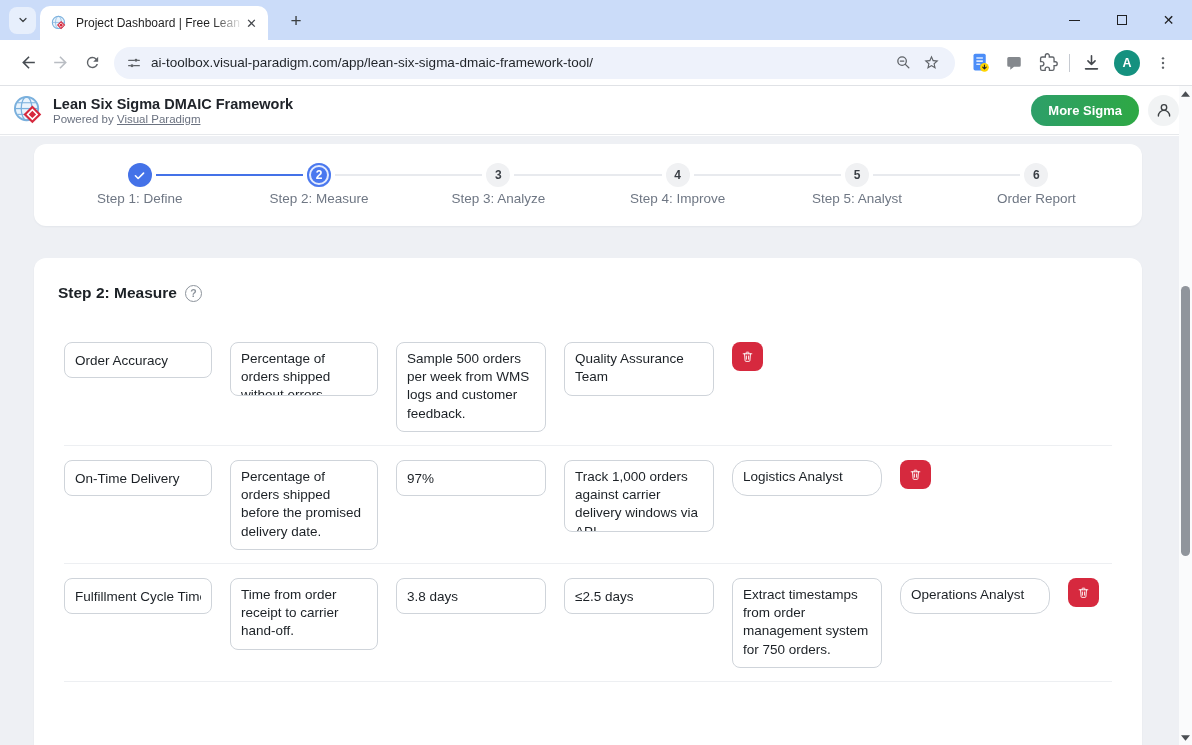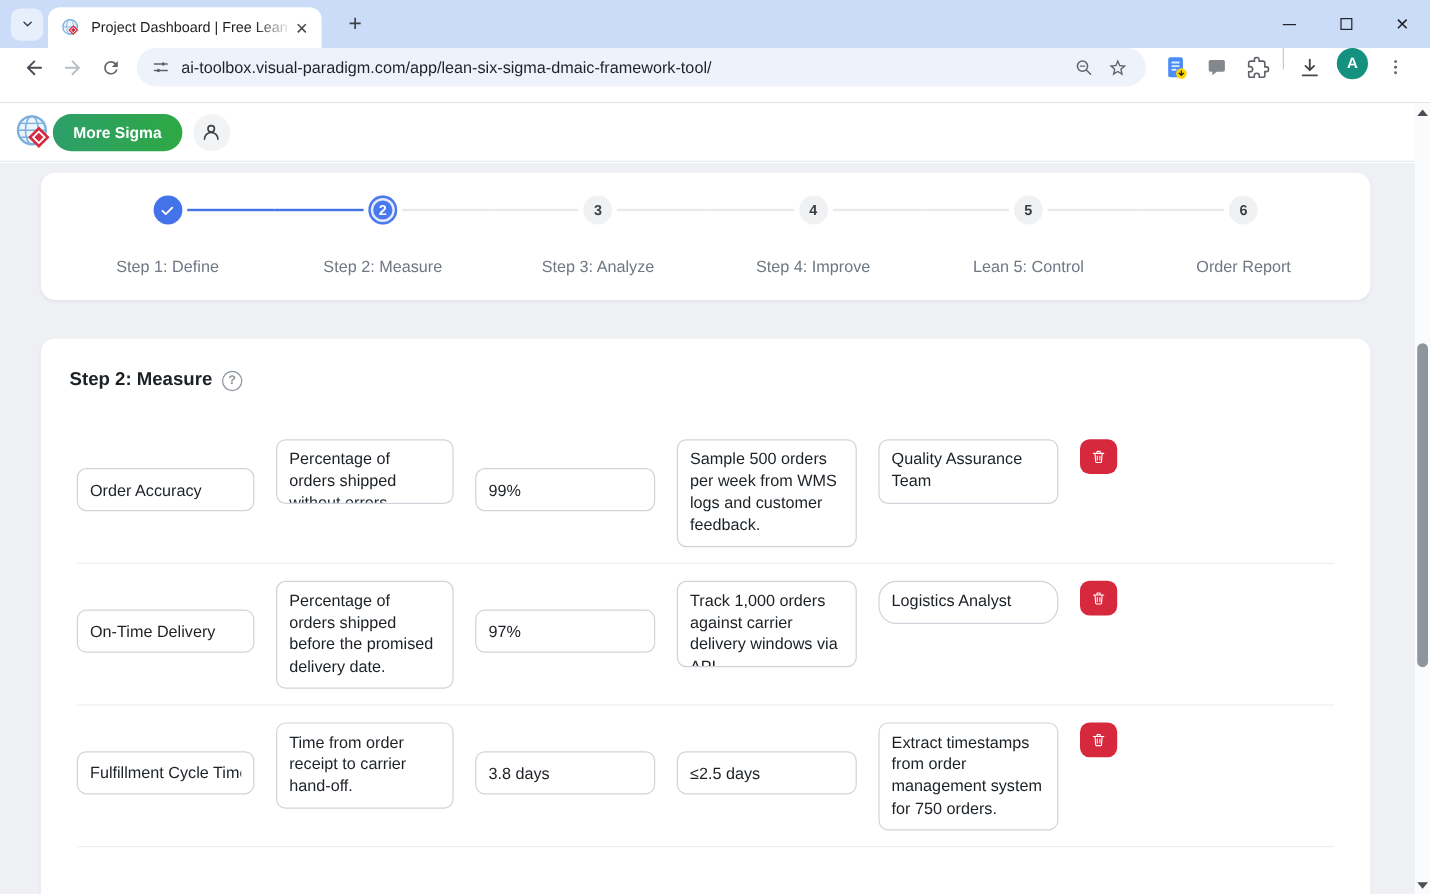--- a/index.html
+++ b/index.html
@@ -19,21 +19,21 @@
     font-size:13px; color:#45484d; border-radius:50%; cursor:pointer; }
   .new-tab-btn { position:absolute; left:284px; top:9px; width:24px; height:24px; display:flex; align-items:center;
     justify-content:center; font-size:19px; color:#3c4043; cursor:pointer; }
   .win-controls { position:absolute; right:0; top:0; height:40px; display:flex; align-items:center; }
   .win-btn { width:47px; height:40px; display:flex; align-items:center; justify-content:center; cursor:pointer; }
   .glyph-min { width:11px; border-top:1.4px solid #202124; }
   .glyph-max { width:10px; height:10px; border:1.4px solid #202124; }
   .glyph-close { font-size:14px; color:#202124; line-height:1; }
 
   
-  .toolbar { height:46px; background:#fff; border-bottom:1px solid #e0e2e6; display:flex; padding:0 12px; }
+  .toolbar { height:46px; background:#fff; border-bottom:1px solid #e0e2e6; display:flex; align-items:center; padding:0 12px; }
   .nav-btn { width:32px; height:32px; border-radius:50%; display:flex; align-items:center; justify-content:center; cursor:pointer; flex:0 0 auto; }
   .omnibox { flex:1; height:32px; margin:0 8px 0 6px; background:#eef2fb; border-radius:16px; display:flex; align-items:center; padding:0 10px 0 12px; }
   .omnibox .url { flex:1; margin-left:9px; font-size:13.5px; color:#1f2328; white-space:nowrap; overflow:hidden; }
   .omni-icon { width:28px; height:28px; display:flex; align-items:center; justify-content:center; cursor:pointer; flex:0 0 auto; }
   .ext-btn { width:34px; height:32px; display:flex; align-items:center; justify-content:center; cursor:pointer; flex:0 0 auto; }
   .tb-divider { width:1px; height:18px; background:#c6cad1; margin:0 4px; flex:0 0 auto; }
   .avatar { width:26px; height:26px; margin:0 6px; border-radius:50%; background:#15917f; color:#fff; font-size:12.5px;
     font-weight:bold; display:flex; align-items:center; justify-content:center; cursor:pointer; flex:0 0 auto; }
 
   
@@ -59,39 +59,39 @@
   .step .line { position:absolute; top:11px; height:2px; background:#e8eaee; }
   .step .line.left { left:0; right:calc(50% + 16px); }
   .step .line.right { left:calc(50% + 16px); right:0; }
   .step .line.blue { background:#4472e8; }
   .circle { position:relative; z-index:1; width:24px; height:24px; margin:0 auto; border-radius:50%;
     display:flex; align-items:center; justify-content:center; font-size:12px; font-weight:bold; cursor:pointer; }
   .circle.complete { background:#4472e8; }
   .circle.active { background:#4a78ef; color:#fff;
     box-shadow:inset 0 0 0 2px #4a78ef, inset 0 0 0 4px rgba(255,255,255,.85); }
   .circle.upcoming { background:#f0f1f3; color:#3a3f45; }
-  .step-label { margin-top:28px; font-size:13.5px; color:#6f7784; }
+  .step-label { margin-top:4px; font-size:13.5px; color:#6f7784; }
 
   
   .main-card { margin-top:32px; padding:26px 24px 60px; min-height:560px; }
   .sec-title-row { display:flex; align-items:center; gap:8px; }
   .sec-title { font-size:15.5px; font-weight:bold; color:#1c2126; }
   .help-icon { width:17px; height:17px; border:1.5px solid #8d949c; border-radius:50%; color:#8d949c;
     font-size:10.5px; font-weight:bold; display:flex; align-items:center; justify-content:center; cursor:pointer; }
   .sec-subtitle { margin-top:7px; font-size:13.5px; color:#6c757d; }
 
   .table { margin-top:26px; padding:0 6px; }
   .tgrid { display:grid; grid-template-columns:166px 166px 168px 168px 168px 168px 1fr; }
   .thead { padding-bottom:12px; border-bottom:1px solid #e2e5e9; }
   .th { font-size:13.5px; font-weight:bold; color:#15191d; }
   .trow { padding:14px 0 13px; border-bottom:1px solid #edeff2; align-items:start; }
   .cell { padding-right:18px; }
   .field { width:100%; border:1px solid #cfd4da; border-radius:8px; background:#fff; padding:7px 10px;
     font-family:inherit; font-size:13.5px; color:#1c2126; line-height:1.35; }
-  input.field { height:36px;margin-top:24px; }
+  input.field { height:36px; }
   textarea.field { resize:none; overflow:hidden; display:block; }
   .ta-1 { height:36px;border-radius:15px; } .ta-2 { height:54px; } .ta-3 { height:72px; } .ta-4 { height:90px; }
   .trash-btn { width:31px; height:29px; border:none; border-radius:8px; background:#d6293e; cursor:pointer;
     display:flex; align-items:center; justify-content:center; }
 
   
   .scrollbar { position:absolute; top:86px; right:0; width:13px; bottom:0; background:#fafbfc; }
   .sb-arrow { position:absolute; left:0; width:13px; height:13px; display:flex; align-items:center; justify-content:center; cursor:pointer; }
   .sb-arrow.up { top:1px; } .sb-arrow.down { bottom:1px; }
   .sb-arrow svg { display:block; }
@@ -228,20 +228,24 @@
       <ellipse cx="14" cy="14" rx="5.5" ry="12" fill="none" stroke="#7ab0dd" stroke-width="1.3"></ellipse>
       <line x1="2" y1="14" x2="26" y2="14" stroke="#7ab0dd" stroke-width="1.3"></line>
       <line x1="4.5" y1="8" x2="23.5" y2="8" stroke="#7ab0dd" stroke-width="1.1"></line>
       <line x1="4.5" y1="20" x2="23.5" y2="20" stroke="#7ab0dd" stroke-width="1.1"></line>
       <g transform="rotate(45 20 20)">
           <rect x="13.5" y="13.5" width="13" height="13" fill="#d6293e"></rect>
           <rect x="16.5" y="16.5" width="7" height="7" fill="none" stroke="#fff" stroke-width="1.6"></rect>
         </g>
     </svg>
   </span>
+  <div class="app-titles">
+    <div class="app-title">Lean Six Sigma DMAIC Framework</div>
+    <div class="powered"><span>Powered by </span><a>Visual Paradigm</a></div>
+  </div>
   <button class="more-apps-btn">More Sigma</button>
   <div class="user-btn">
     <svg width="18" height="18" viewBox="0 0 24 24">
         <circle cx="12" cy="8.5" r="3.6" fill="none" stroke="#3c4043" stroke-width="1.8"></circle>
         <path d="M4.5 20a7.5 7.5 0 0 1 15 0" fill="none" stroke="#3c4043" stroke-width="1.8" stroke-linecap="round"></path>
       </svg>
   </div>
 </div>
 
 <div class="content">
@@ -277,21 +281,21 @@
         <div class="line left"></div>
           <div class="line right"></div>
         <div class="circle upcoming">4</div>
         <div class="step-label">Step 4: Improve</div>
       </div>
 
       <div class="step">
         <div class="line left"></div>
           <div class="line right"></div>
         <div class="circle upcoming">5</div>
-        <div class="step-label">Lean 5: Control</div>
+        <div class="step-label">Step 5: Analyst</div>
       </div>
 
       <div class="step">
         <div class="line left"></div>
         <div class="circle upcoming">6</div>
         <div class="step-label">Order Report</div>
       </div>
 
     </div>
   </div>
@@ -302,21 +306,20 @@
       <span class="help-icon">?</span>
     </div>
 
     <div class="table">
 
       <div class="tgrid trow">
         <div class="cell"><input class="field" value="Order Accuracy" style=""></div>
         <div class="cell">
             <textarea class="field ta-2" style="">Percentage of orders shipped without errors.</textarea>
           </div>
-        <div class="cell"><input class="field" value="99%" style=""></div>
         <div class="cell">
             <textarea class="field ta-4" style="">Sample 500 orders per week from WMS logs and customer feedback.</textarea>
           </div>
         <div class="cell">
             <textarea class="field ta-2" style="">Quality Assurance Team</textarea>
           </div>
         <div class="cell">
           <button class="trash-btn">
             <svg width="13" height="13" viewBox="0 0 24 24">
                 <path d="M4 7h16M9.5 7V4.8A.8.8 0 0 1 10.3 4h3.4a.8.8 0 0 1 .8.8V7M6.5 7l1 12.2A1.8 1.8 0 0 0 9.3 21h5.4a1.8 1.8 0 0 0 1.8-1.8l1-12.2M10 11v6M14 11v6" fill="none" stroke="#fff" stroke-width="1.7" stroke-linecap="round" stroke-linejoin="round"></path>
@@ -350,20 +353,23 @@
         <div class="cell"><input class="field" value="Fulfillment Cycle Time" style=""></div>
         <div class="cell">
             <textarea class="field ta-3" style="">Time from order receipt to carrier hand-off.</textarea>
           </div>
         <div class="cell"><input class="field" value="3.8 days" style=""></div>
         <div class="cell"><input class="field" value="≤2.5 days" style=""></div>
         <div class="cell">
             <textarea class="field ta-4" style="">Extract timestamps from order management system for 750 orders.</textarea>
           </div>
         <div class="cell">
+            <textarea class="field ta-1" style="">Operations Analyst</textarea>
+          </div>
+        <div class="cell">
           <button class="trash-btn">
             <svg width="13" height="13" viewBox="0 0 24 24">
                 <path d="M4 7h16M9.5 7V4.8A.8.8 0 0 1 10.3 4h3.4a.8.8 0 0 1 .8.8V7M6.5 7l1 12.2A1.8 1.8 0 0 0 9.3 21h5.4a1.8 1.8 0 0 0 1.8-1.8l1-12.2M10 11v6M14 11v6" fill="none" stroke="#fff" stroke-width="1.7" stroke-linecap="round" stroke-linejoin="round"></path>
               </svg>
           </button>
         </div>
       </div>
 
     </div>
   </div>

